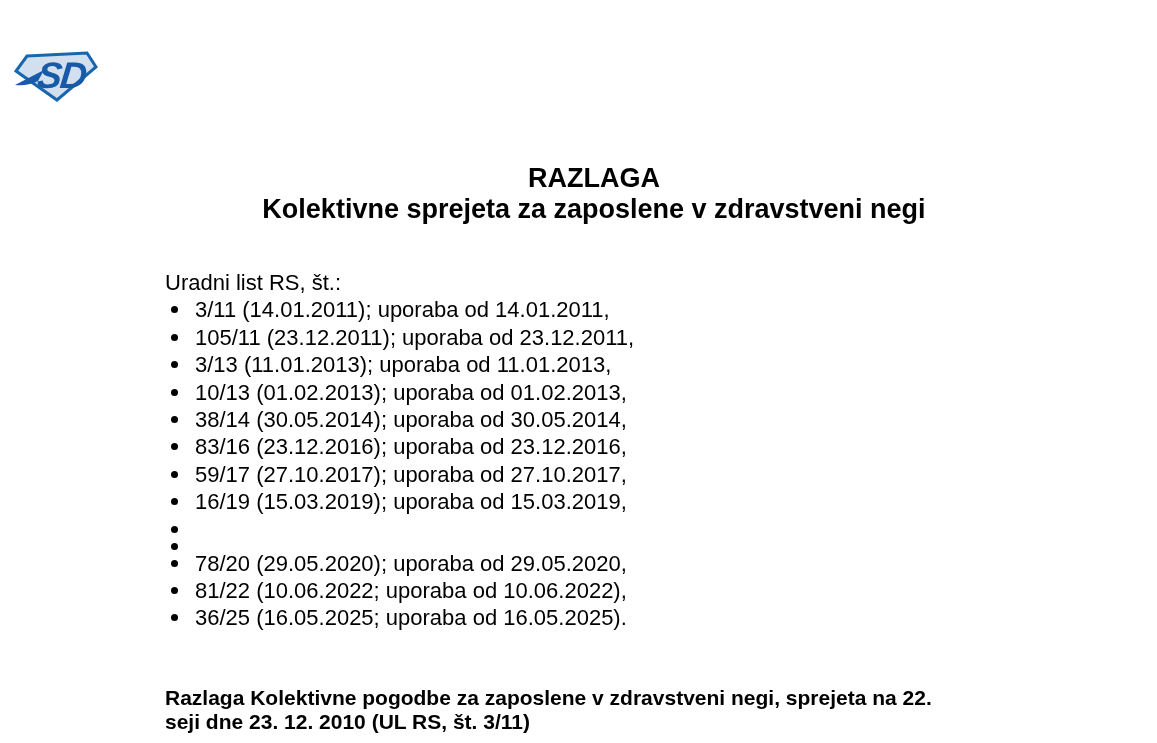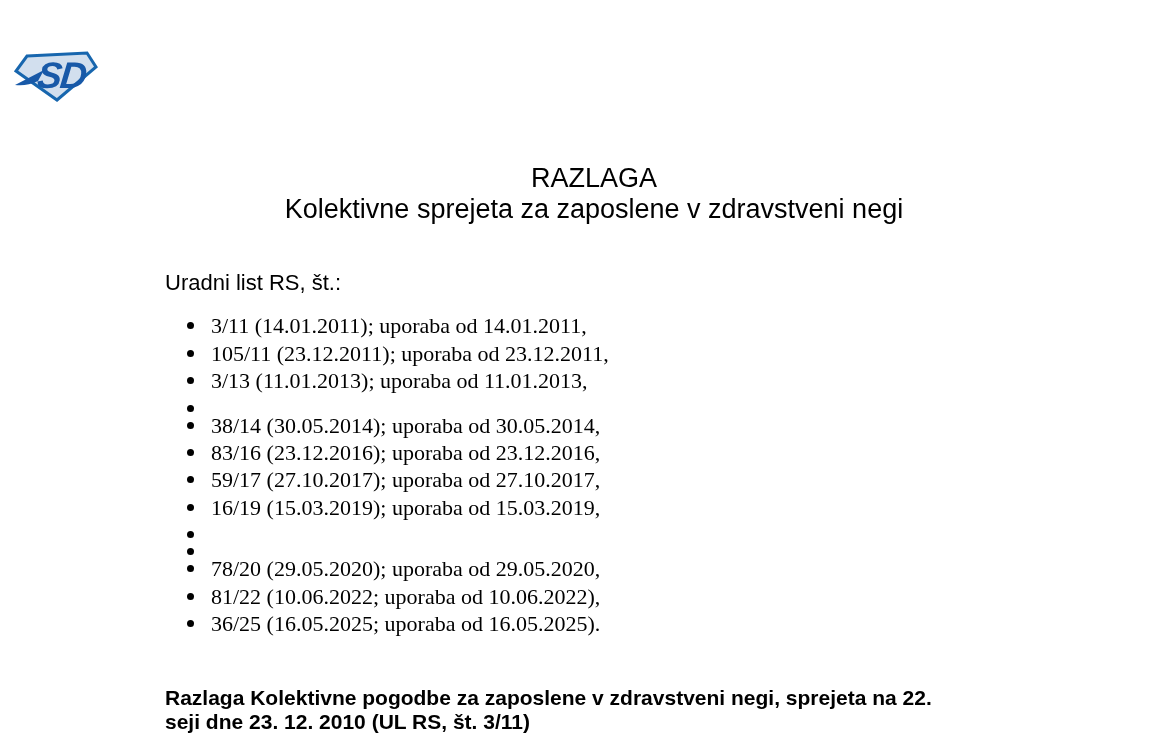--- a/index.html
+++ b/index.html
@@ -18,38 +18,37 @@
     top: 44px;
     width: 84px;
     height: 58px;
   }
   .heading {
     position: absolute;
     left: 165px;
     top: 163px;
     width: 858px;
     text-align: center;
-    font-weight: normal;
+    font-weight: bold;
     font-size: 27px;
     line-height: 31px;
     white-space: nowrap;
   }
   .body-block {
     position: absolute;
     left: 165px;
     top: 269px;
     width: 700px;
     font-size: 22px;
     line-height: 27.4px;
   }
   .gazette-list {
     list-style: none;
-    margin: 16px;
+    margin: 0;
     padding: 0;
-    font-family: Liberation Serif, serif;
   }
   .gazette-list li {
     display: flex;
     align-items: flex-start;
   }
   .bullet {
     flex: none;
     width: 7px;
     height: 7px;
     border-radius: 50%;
@@ -98,20 +97,21 @@
         <li>
         <span class="bullet"></span>
         <span class="item-text">105/11 (23.12.2011); uporaba od 23.12.2011,</span>
       </li>
         <li>
         <span class="bullet"></span>
         <span class="item-text">3/13 (11.01.2013); uporaba od 11.01.2013,</span>
       </li>
         <li>
         <span class="bullet"></span>
+        <span class="item-text">10/13 (01.02.2013); uporaba od 01.02.2013,</span>
       </li>
         <li>
         <span class="bullet"></span>
         <span class="item-text">38/14 (30.05.2014); uporaba od 30.05.2014,</span>
       </li>
         <li>
         <span class="bullet"></span>
         <span class="item-text">83/16 (23.12.2016); uporaba od 23.12.2016,</span>
       </li>
         <li>

